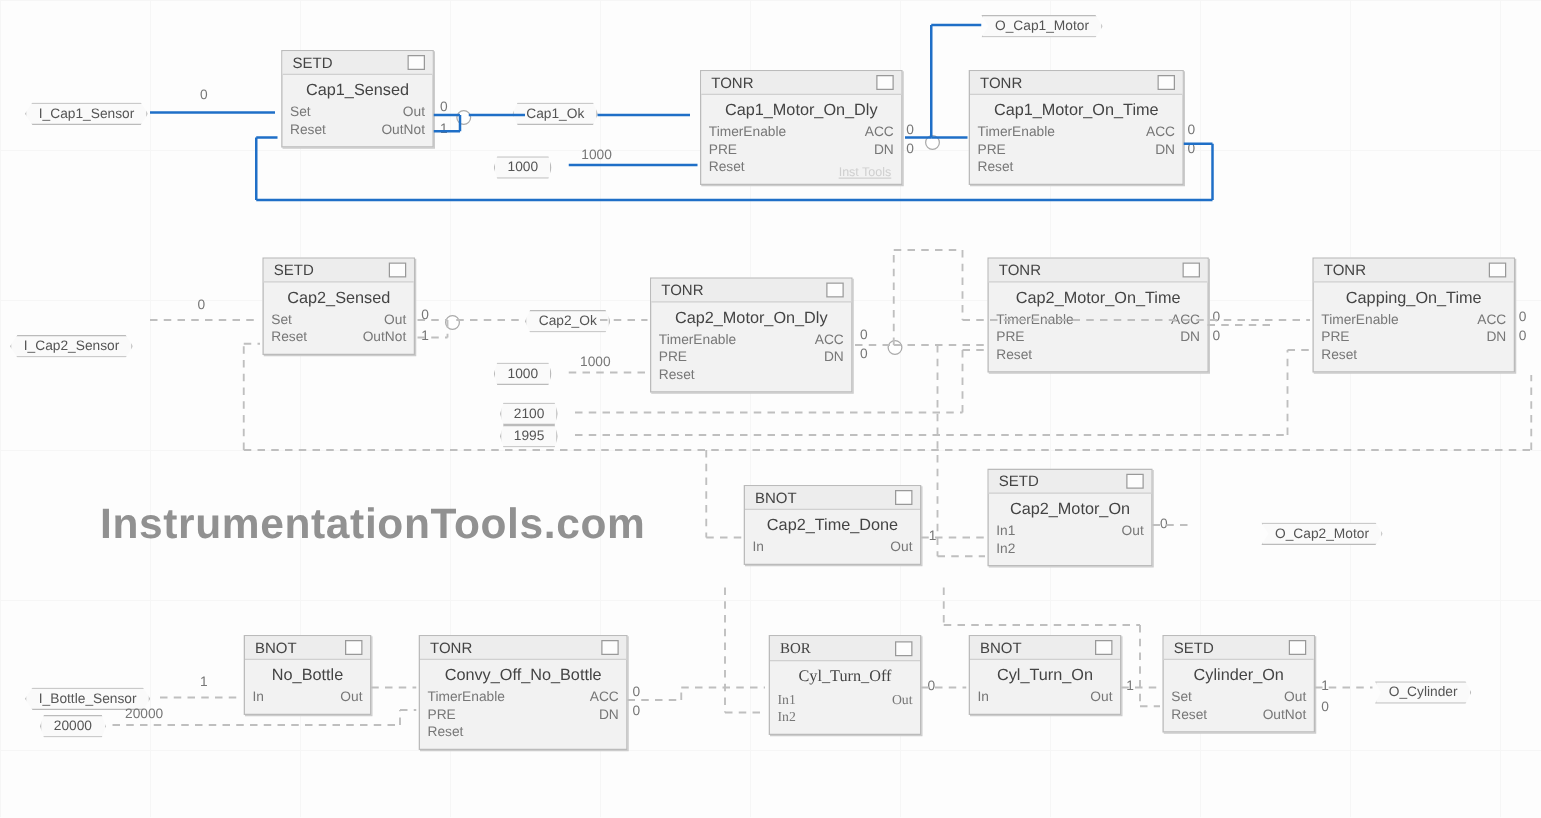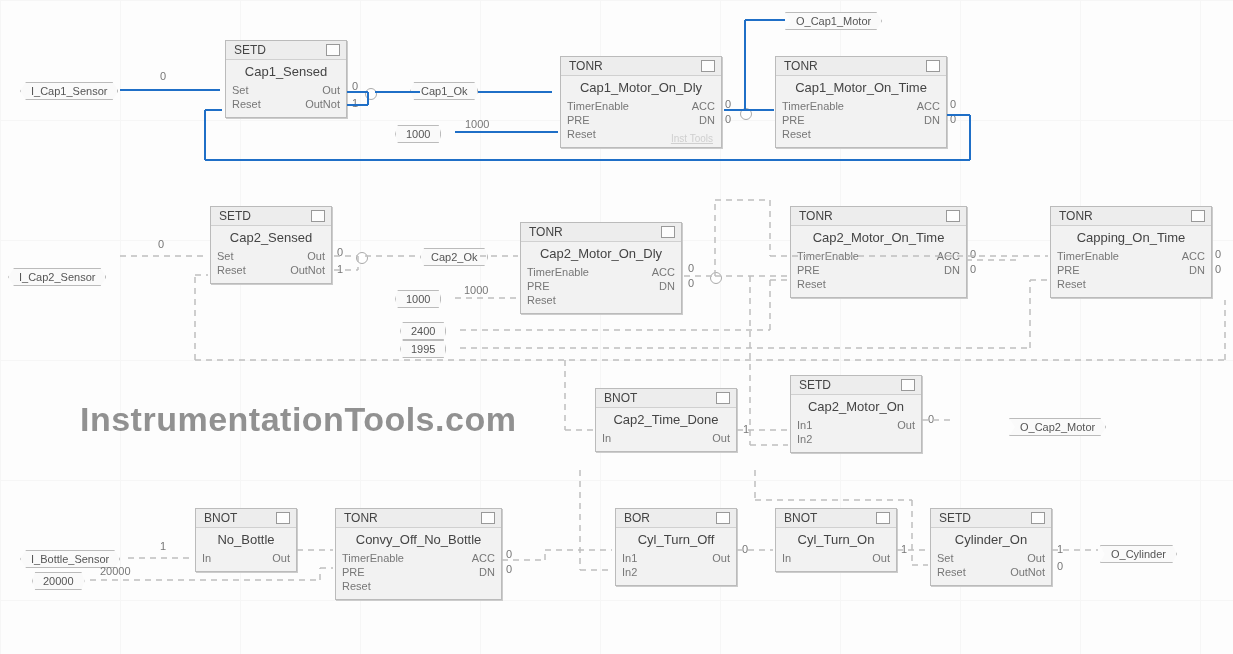--- a/index.html
+++ b/index.html
@@ -312,21 +312,21 @@
       </div>
     <div class="row">
         <span>Reset</span>
         <span></span>
       </div>
   </div>
 </div>
 <div class="val" style="left:1215px; top:248px;">0</div>
 <div class="val" style="left:1215px; top:263px;">0</div>
 
-<div class="tag" style="left:400px; top:322px;"><span>2400</span></div>
+<div class="tag" style="left:400px; top:322px;"><span>2100</span></div>
 <div class="tag" style="left:400px; top:340px;"><span>1995</span></div>
 
 <div class="wire" style="left:0;top:0;">
 <svg width="1233" height="370">
 <path class="gray" d="M120 256 H208"></path>
 <path class="gray" d="M334 256 H358 M358 256 V270 M334 270 H358 M365 256 H418"></path>
 <path class="gray" d="M480 256 H518"></path>
 <path class="gray" d="M684 276 H715 M715 276 H788"></path>
 <path class="gray" d="M715 276 V200 M715 200 H770 M770 200 V256 M770 256 H1048"></path>
 <path class="gray" d="M966 260 H1020"></path>
@@ -419,21 +419,21 @@
       </div>
     <div class="row">
         <span>Reset</span>
         <span></span>
       </div>
   </div>
 </div>
 <div class="val" style="left:506px; top:548px;">0</div>
 <div class="val" style="left:506px; top:563px;">0</div>
 
-<div class="block" style="left:615px; top:508px; width:120px;">
+<div class="block" style="left:615px; top:508px; width:120px;font-family:Liberation Serif, serif;">
   <div class="titlebar">
       <span>BOR</span>
       <span class="minibox"></span>
     </div>
   <div class="body">
     <div class="instname">Cyl_Turn_Off</div>
     <div class="row">
         <span>In1</span>
         <span>Out</span>
       </div>

